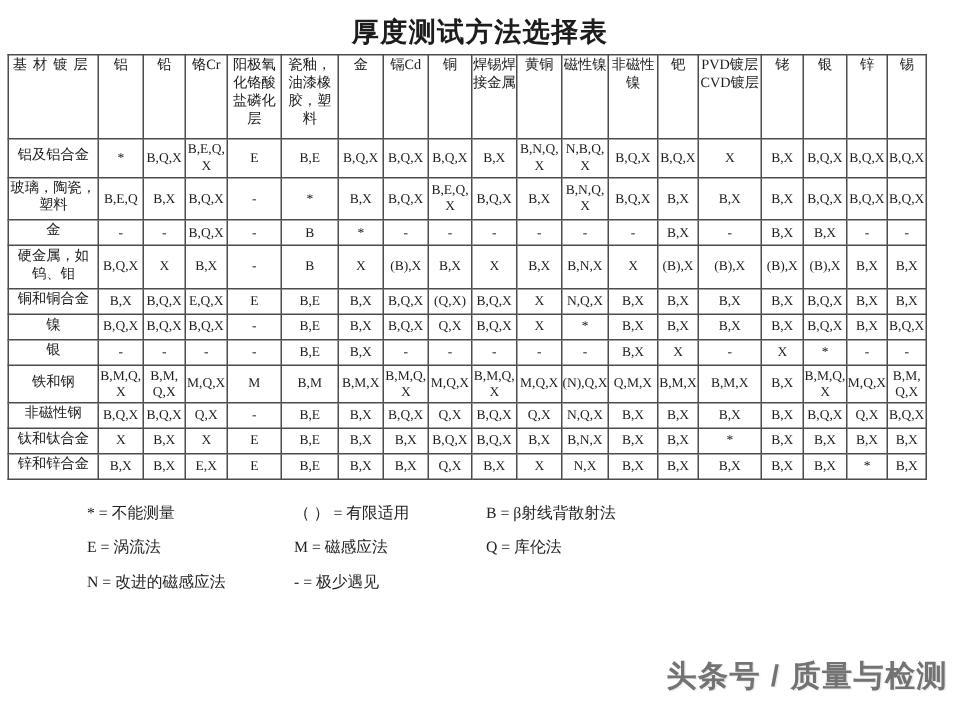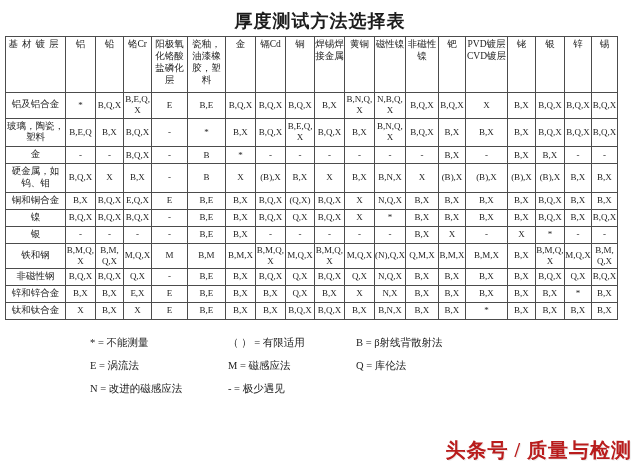--- a/index.html
+++ b/index.html
@@ -29,26 +29,26 @@
     vertical-align:top; height:52px; padding-top:2px; font-size:9.5px;
   }
   .methods thead th.corner { letter-spacing:4px; padding-top:2px; }
   .methods tbody th { font-size:9.5px; padding:2px 1px; }
   .methods tbody td { height:13px; }
   .legend {
     margin:15px 0 0 58px; font-size:10.5px; line-height:1.55; color:#222;
   }
   .legend-row { display:flex; margin-bottom:7px; }
   .legend-row span { display:inline-block; }
-  .legend-row span:nth-child(1) { width:118px;margin-left:32px; }
+  .legend-row span:nth-child(1) { width:118px; }
   .legend-row span:nth-child(2) { width:128px;margin-left:20px; }
   .watermark {
     position:absolute; right:8px; top:437px; font-size:20px; font-weight:bold;
-    color:#b91c1c; letter-spacing:1px;
-    font-family:Liberation Serif, serif;
+    color:#737373; letter-spacing:1px;
+    font-family:Liberation Sans, sans-serif;
     text-shadow:1px 1px 0 #ededed;
   }
 </style>
 </head>
 <body>
 
 <div class="title">厚度测试方法选择表</div>
 
 <table class="methods">
   <colgroup>
@@ -281,59 +281,59 @@
         <td>N,Q,X</td>
         <td>B,X</td>
         <td>B,X</td>
         <td>B,X</td>
         <td>B,X</td>
         <td>B,Q,X</td>
         <td>Q,X</td>
         <td>B,Q,X</td>
       </tr>
       <tr>
+        <th>钛和钛合金</th>
+        <td>X</td>
+        <td>B,X</td>
+        <td>X</td>
+        <td>E</td>
+        <td>B,E</td>
+        <td>B,X</td>
+        <td>B,X</td>
+        <td>B,Q,X</td>
+        <td>B,Q,X</td>
+        <td>B,X</td>
+        <td>B,N,X</td>
+        <td>B,X</td>
+        <td>B,X</td>
+        <td>*</td>
+        <td>B,X</td>
+        <td>B,X</td>
+        <td>B,X</td>
+        <td>B,X</td>
+      </tr>
+      <tr>
         <th>锌和锌合金</th>
         <td>B,X</td>
         <td>B,X</td>
         <td>E,X</td>
         <td>E</td>
         <td>B,E</td>
         <td>B,X</td>
         <td>B,X</td>
         <td>Q,X</td>
         <td>B,X</td>
         <td>X</td>
         <td>N,X</td>
         <td>B,X</td>
         <td>B,X</td>
         <td>B,X</td>
         <td>B,X</td>
         <td>B,X</td>
         <td>*</td>
-        <td>B,X</td>
-      </tr>
-      <tr>
-        <th>钛和钛合金</th>
-        <td>X</td>
-        <td>B,X</td>
-        <td>X</td>
-        <td>E</td>
-        <td>B,E</td>
-        <td>B,X</td>
-        <td>B,X</td>
-        <td>B,Q,X</td>
-        <td>B,Q,X</td>
-        <td>B,X</td>
-        <td>B,N,X</td>
-        <td>B,X</td>
-        <td>B,X</td>
-        <td>*</td>
-        <td>B,X</td>
-        <td>B,X</td>
-        <td>B,X</td>
         <td>B,X</td>
       </tr>
     </tbody>
 </table>
 
 <div class="legend">
 
 <div class="legend-row">
       <span>* = 不能测量</span>
       <span>（ ） = 有限适用</span>

